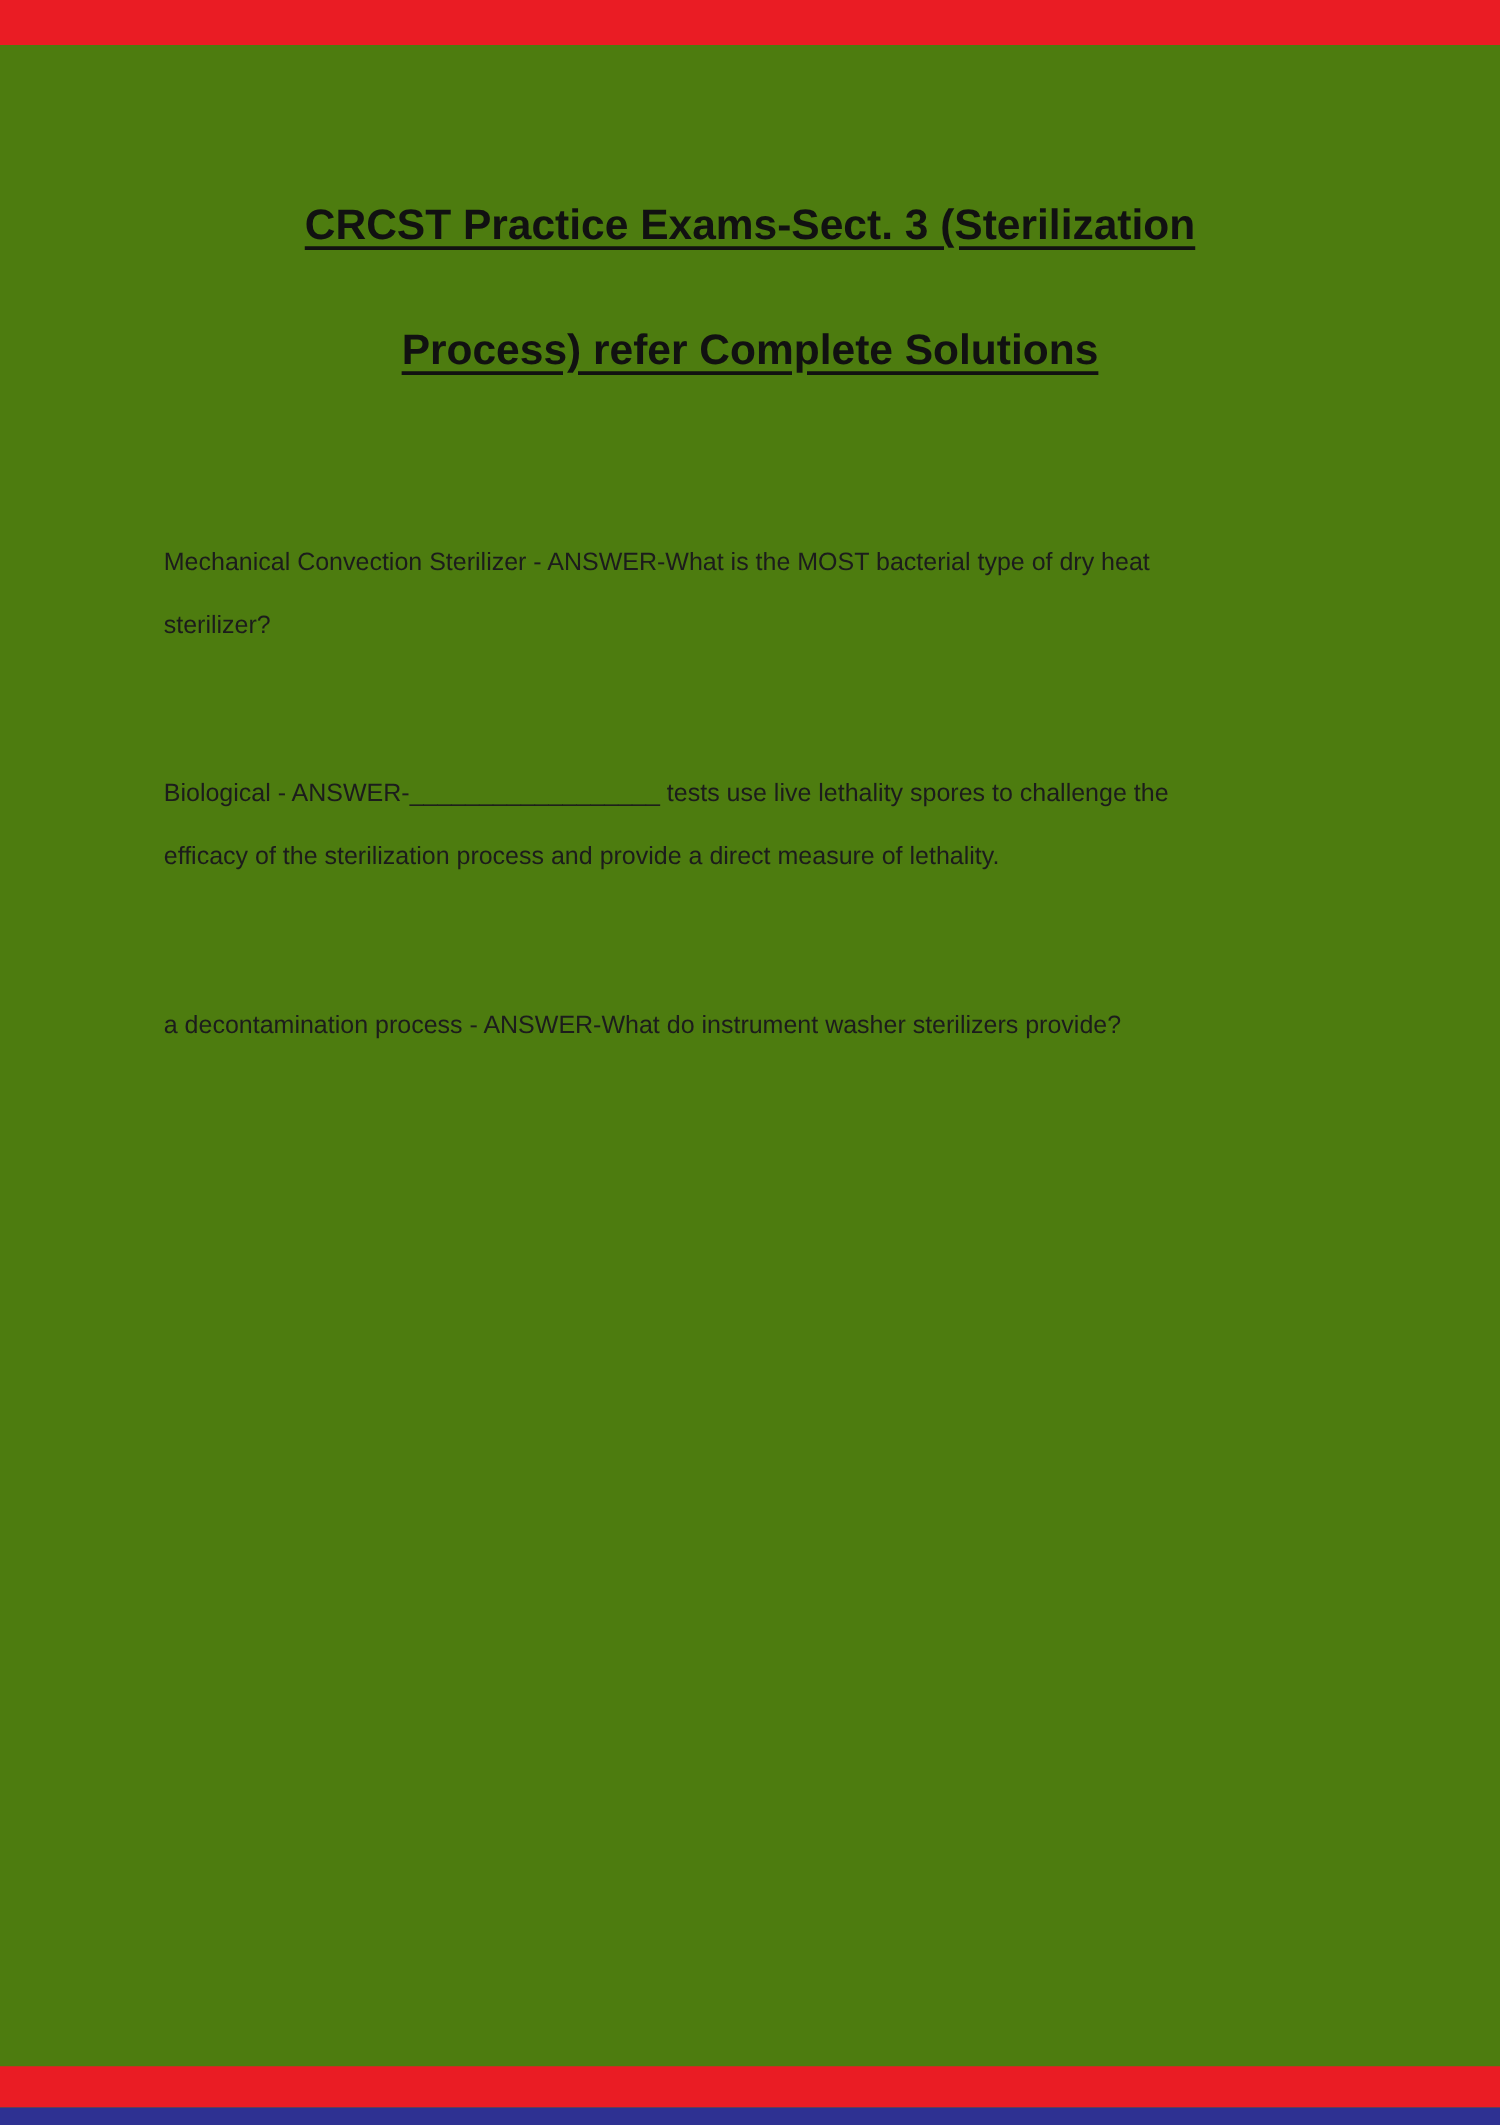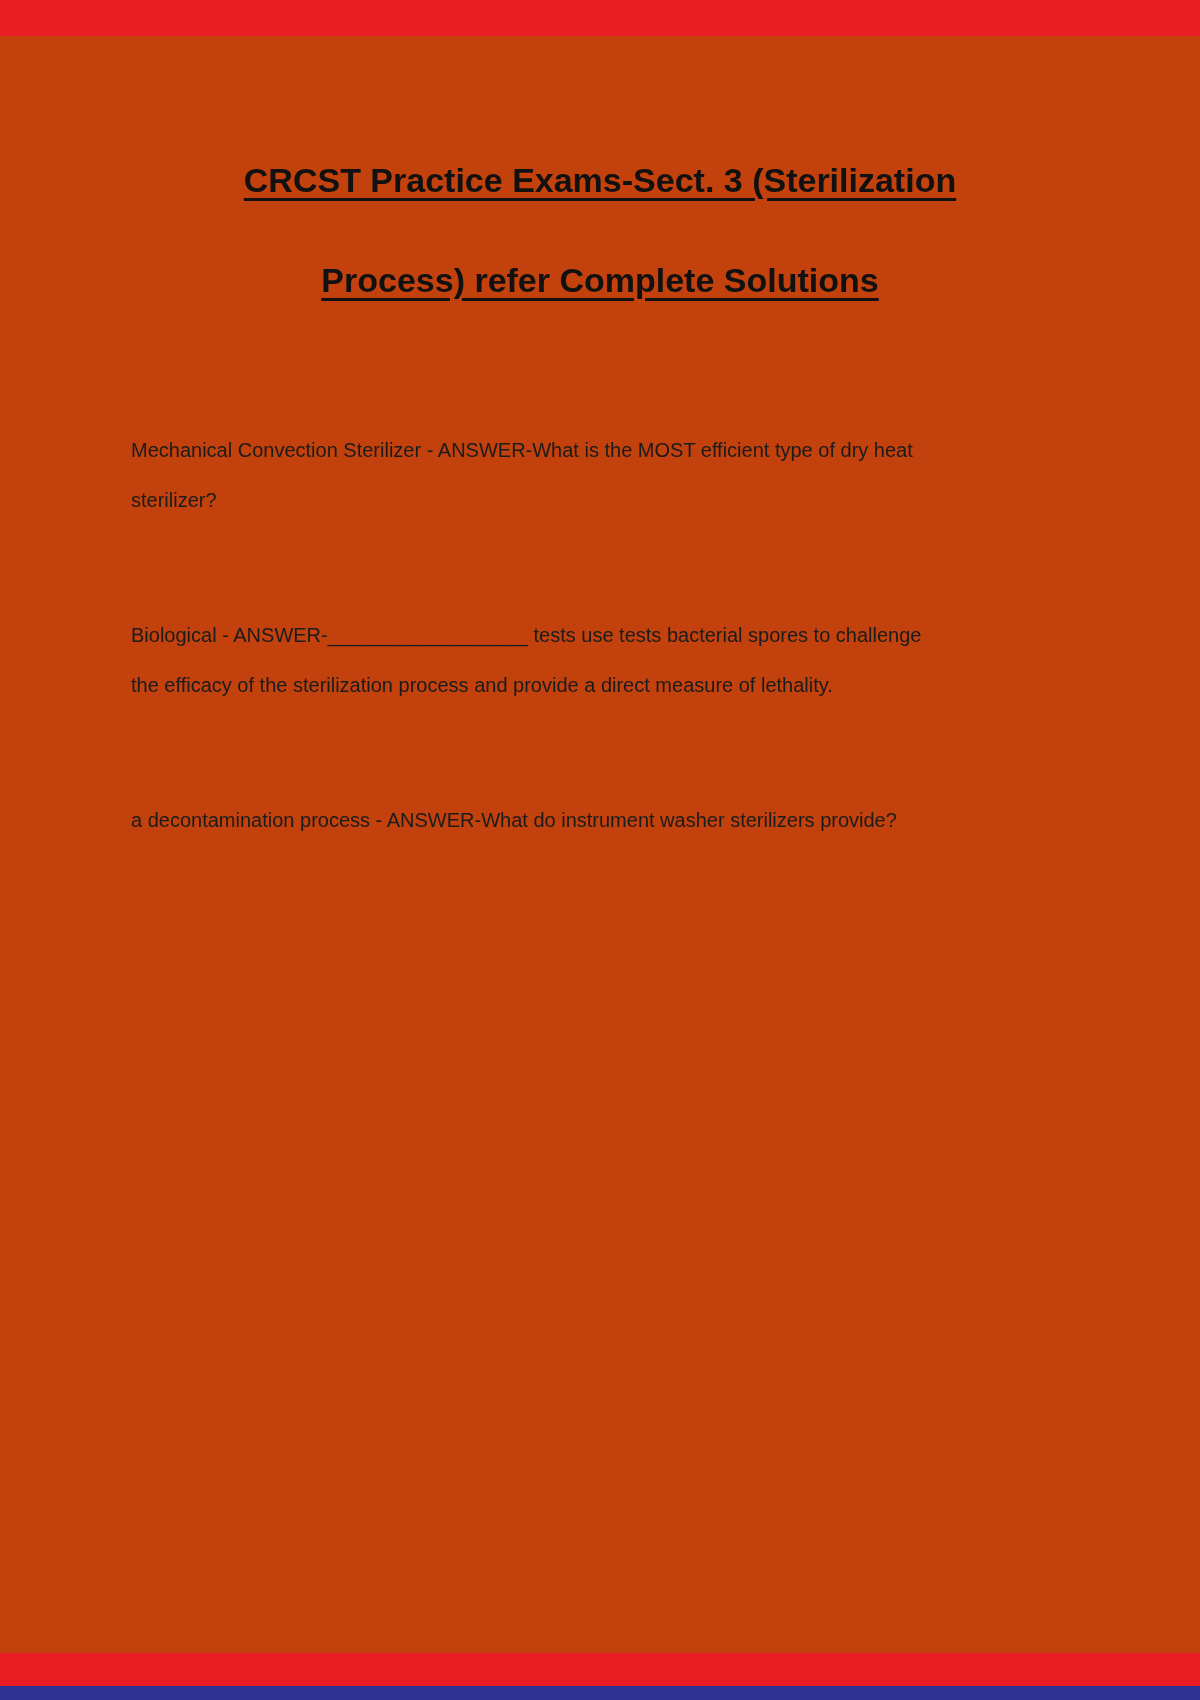--- a/index.html
+++ b/index.html
@@ -5,21 +5,21 @@
   html, body {
     margin: 0;
     padding: 0;
     background: #ffffff;
   }
   .page {
     position: relative;
     width: 1200px;
     height: 1700px;
     margin: 0 auto;
-    background: #c2410c;
+    background: #4d7c0f;
     font-family: "Liberation Sans", sans-serif;
     color: #1a1a1a;
     overflow: hidden;
     box-sizing: border-box;
   }
   .top-bar {
     position: absolute;
     top: 0; left: 0; right: 0;
     height: 36px;
     background: #ea1c24;
@@ -67,22 +67,22 @@
 
   <div class="top-bar" style="background: rgb(234, 28, 36);"></div>
 
   <div class="content">
 
     <h1 class="doc-title">
       <span class="title-line">CRCST Practice Exams-Sect. 3 (Sterilization</span><br>
       <span class="title-line">Process) refer Complete Solutions</span>
     </h1>
 
-    <p class="doc-paragraph">Mechanical Convection Sterilizer - ANSWER-What is the MOST efficient type of dry heat sterilizer?</p>
-    <p class="doc-paragraph">Biological - ANSWER-__________________ tests use tests bacterial spores to challenge the efficacy of the sterilization process and provide a direct measure of lethality.</p>
+    <p class="doc-paragraph">Mechanical Convection Sterilizer - ANSWER-What is the MOST bacterial type of dry heat sterilizer?</p>
+    <p class="doc-paragraph">Biological - ANSWER-__________________ tests use live lethality spores to challenge the efficacy of the sterilization process and provide a direct measure of lethality.</p>
     <p class="doc-paragraph">a decontamination process - ANSWER-What do instrument washer sterilizers provide?</p>
 
   </div>
 
   <div class="bottom-bar-red" style="background: rgb(234, 28, 36);"></div>
   <div class="bottom-bar-blue" style="background: rgb(46, 49, 146);"></div>
 
 </div>
 
 </body></html>

